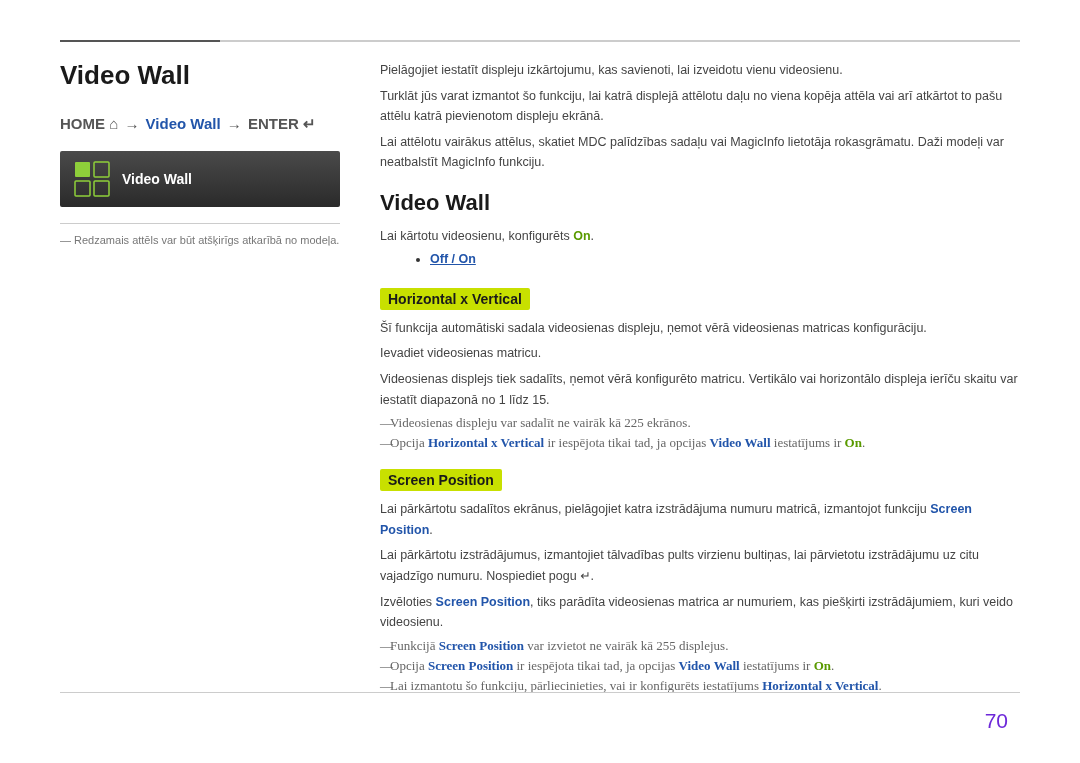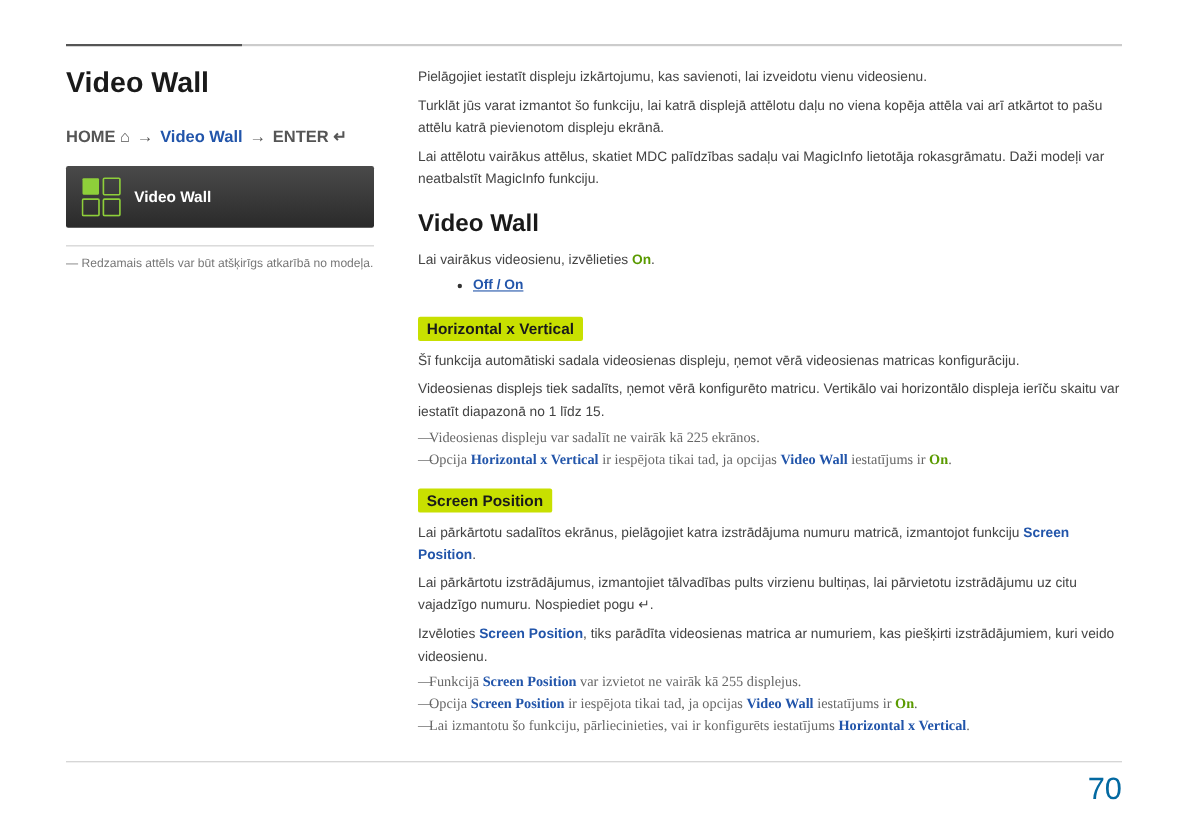--- a/index.html
+++ b/index.html
@@ -176,23 +176,23 @@
       font-weight: bold;
     }
     .footnote .fn-green {
       color: #5a9a00;
       font-weight: bold;
     }
 
     .page-number {
       position: absolute;
       bottom: 30px;
-      right: 60px;
-      font-size: 28px;
-      color: #0369a1;
+      right: 72px;
+      font-size: 21px;
+      color: #6d28d9;
       font-weight: 300;
     }
 
     .bottom-line {
       position: absolute;
       bottom: 70px;
       left: 60px;
       right: 60px;
       height: 1px;
       background: #ccc;
@@ -233,29 +233,30 @@
 
 <div class="right-panel">
 
   <p class="intro-text">Pielāgojiet iestatīt displeju izkārtojumu, kas savienoti, lai izveidotu vienu videosienu.</p>
   <p class="intro-text">Turklāt jūs varat izmantot šo funkciju, lai katrā displejā attēlotu daļu no viena kopēja attēla vai arī atkārtot to pašu attēlu katrā pievienotom displeju ekrānā.</p>
   <p class="intro-text">Lai attēlotu vairākus attēlus, skatiet MDC palīdzības sadaļu vai MagicInfo lietotāja rokasgrāmatu. Daži modeļi var neatbalstīt MagicInfo funkciju.</p>
 
   <h2 class="section-title-main">Video Wall</h2>
 
   <p class="body-text">
-    <span>Lai vairākus videosienu, izvēlieties </span><span class="highlight-green">On</span><span>.</span>
+    <span>Lai kārtotu videosienu, konfigurēts </span><span class="highlight-green">On</span><span>.</span>
   </p>
   <ul style="margin-left:30px; margin-bottom:8px;">
     <li class="bullet-item">Off / On</li>
   </ul>
 
   <div>
     <div class="section-heading">Horizontal x Vertical</div>
     <p class="body-text">Šī funkcija automātiski sadala videosienas displeju, ņemot vērā videosienas matricas konfigurāciju.</p>
+    <p class="body-text">Ievadiet videosienas matricu.</p>
     <p class="body-text">Videosienas displejs tiek sadalīts, ņemot vērā konfigurēto matricu. Vertikālo vai horizontālo displeja ierīču skaitu var iestatīt diapazonā no 1 līdz 15.</p>
     <p class="footnote">Videosienas displeju var sadalīt ne vairāk kā 225 ekrānos.</p>
     <p class="footnote">
       <span>Opcija </span><span class="fn-highlight">Horizontal x Vertical</span><span> ir iespējota tikai tad, ja opcijas </span><span class="fn-highlight">Video Wall</span><span> iestatījums ir </span><span class="fn-green">On</span><span>.</span>
     </p>
   </div>
 
   <div>
     <div class="section-heading">Screen Position</div>
     <p class="body-text">

